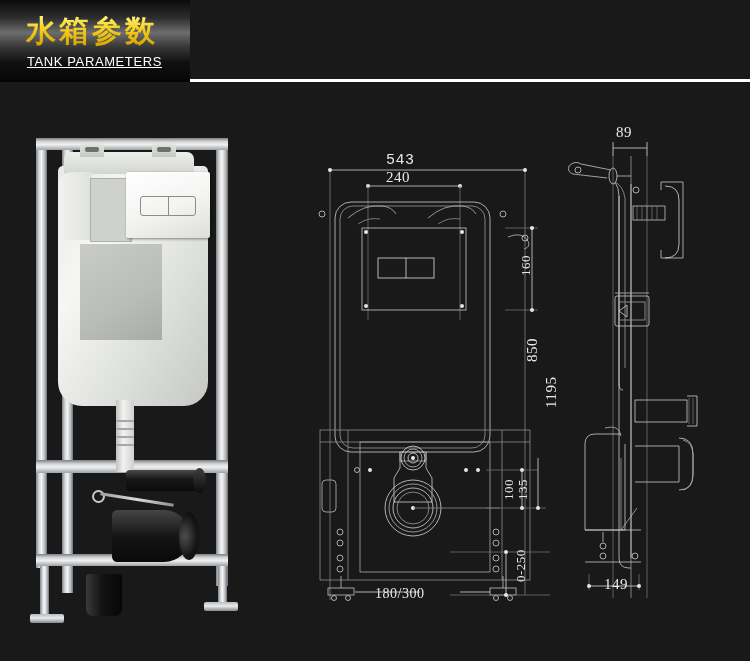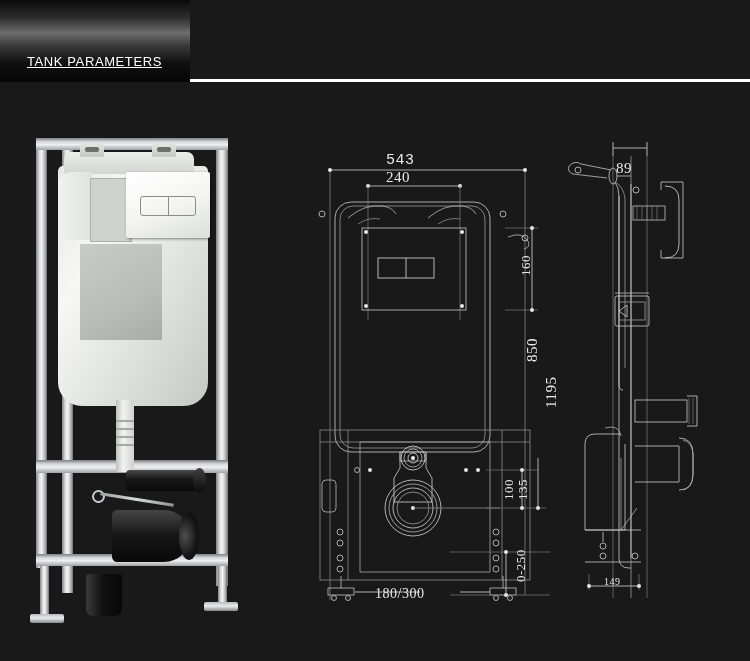--- a/index.html
+++ b/index.html
@@ -250,20 +250,21 @@
     transform: rotate(-90deg);
     transform-origin: left top;
   }
 </style>
 </head>
 <body>
 
 <div id="page">
 
   <div class="header-band"></div>
+  <div class="header-cn">水箱参数</div>
   <div class="header-en">TANK PARAMETERS</div>
 
 
   <div class="hr-white"></div>
 
   <div class="photo">
 
     <div class="fr-post" style="left:6px;  top:0;   width:11px; height:430px;"></div>
     <div class="fr-post" style="left:32px; top:0;   width:11px; height:455px;"></div>
     <div class="fr-post" style="left:186px;top:0;   width:12px; height:448px;"></div>
@@ -492,16 +493,16 @@
       <line x1="38" y1="404" x2="38" y2="414" stroke="#c6c6c6"></line>
 
       <line x1="24" y1="446" x2="24" y2="462" stroke="#6f6f6f"></line>
       <line x1="74" y1="446" x2="74" y2="462" stroke="#6f6f6f"></line>
       <line x1="24" y1="458" x2="74" y2="458" stroke="#d7d7d7"></line>
       <circle cx="24" cy="458" r="2" fill="#e6e6e6" stroke="none"></circle>
       <circle cx="74" cy="458" r="2" fill="#e6e6e6" stroke="none"></circle>
     </g>
   </svg>
 
-  <div class="dimtxt" style="left:616px; top:124px; font-size:15px;margin-top:36px;">89</div>
-  <div class="dimtxt" style="left:604px; top:576px; font-size:10px;">149</div>
+  <div class="dimtxt" style="left:616px; top:124px; font-size:15px;">89</div>
+  <div class="dimtxt" style="left:604px; top:576px; font-size:15px;">149</div>
 
 </div>
 
 </body></html>

